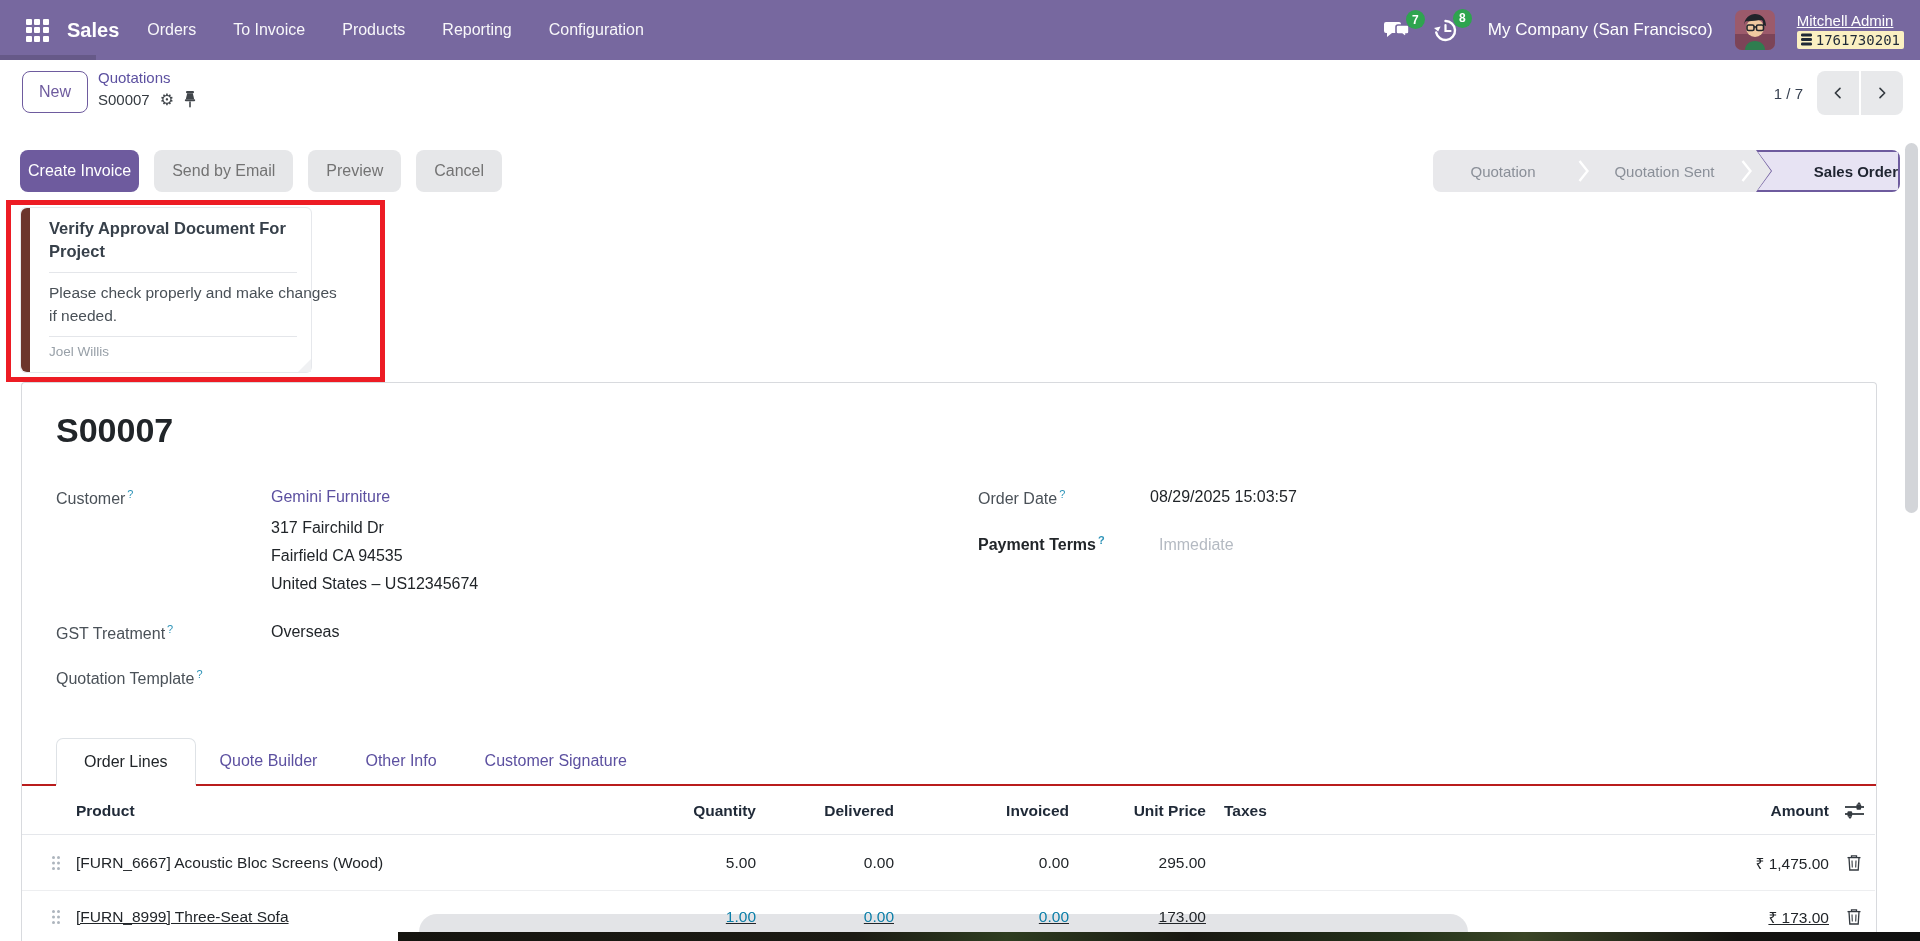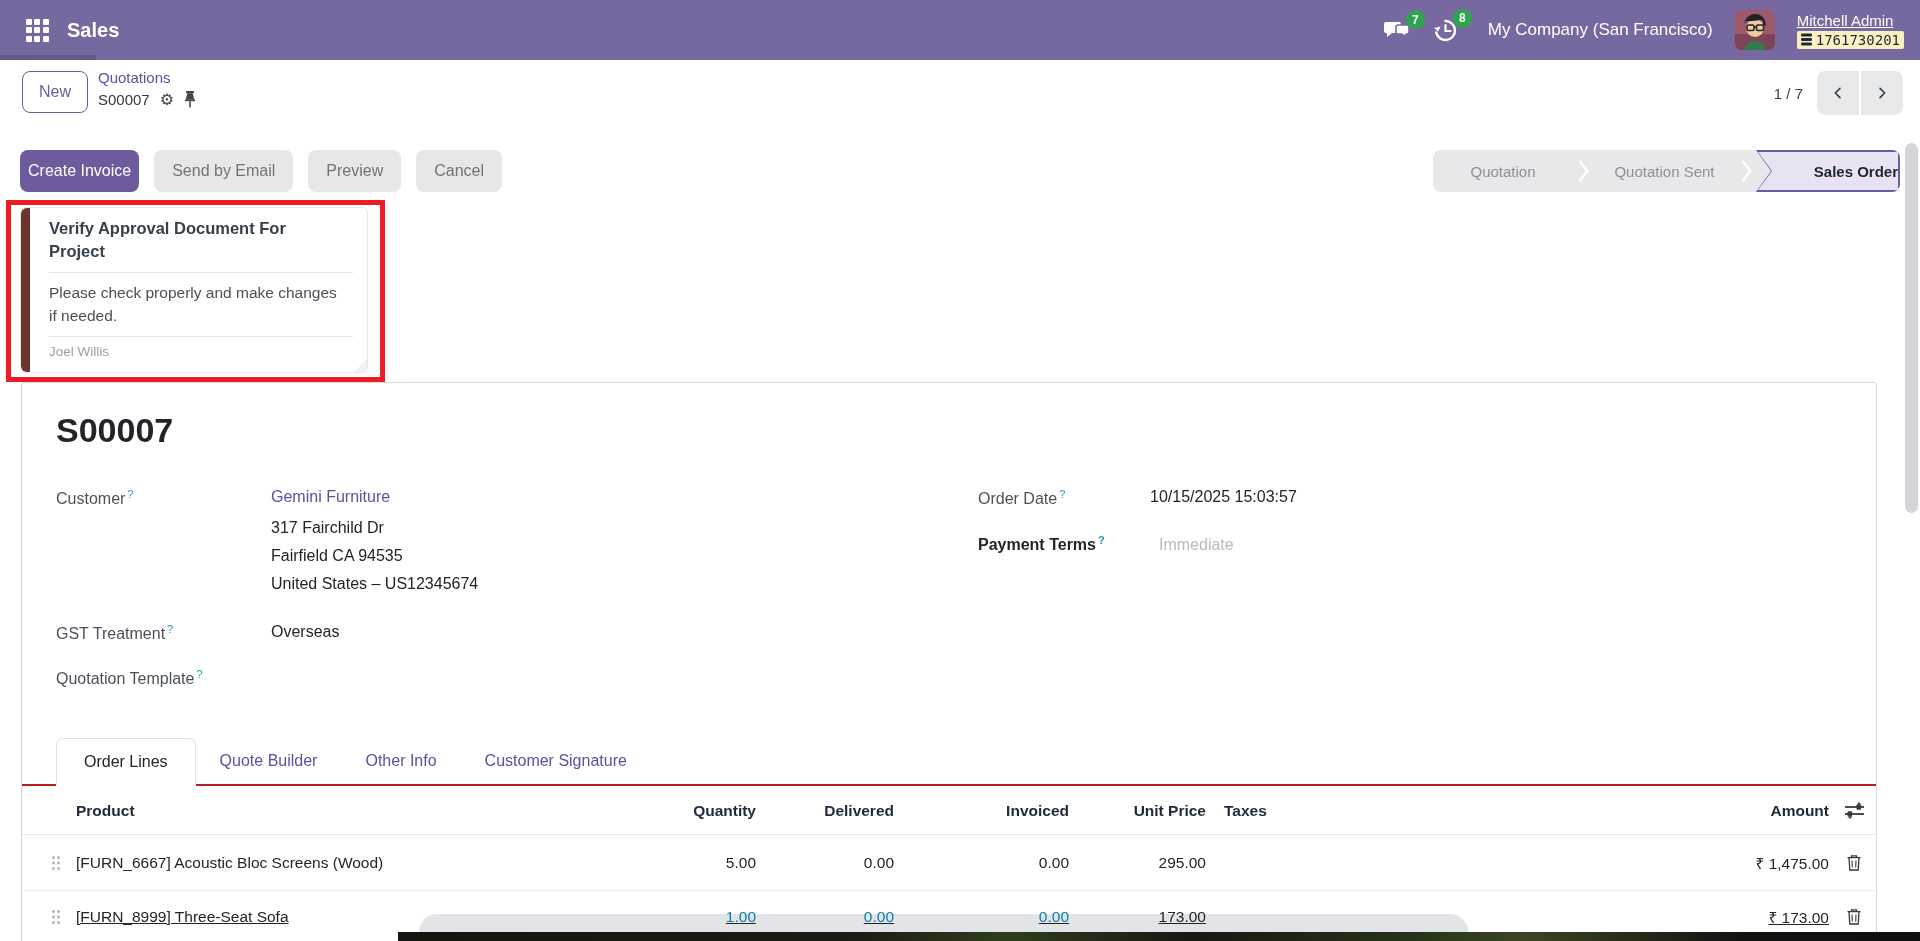--- a/index.html
+++ b/index.html
@@ -59,21 +59,21 @@
   .step-active { position:relative; flex:1; cursor:pointer;
     clip-path:polygon(0 0,100% 0,100% 100%,0 100%,15px 50%); background:#6E5B9E; }
   .step-active .inner { position:absolute; inset:2px; background:#E7E3F3;
     clip-path:polygon(0 0,100% 0,100% 100%,0 100%,14px 50%);
     display:flex; align-items:center; justify-content:flex-end; }
   .step-active .inner span { font-size:15px; font-weight:700; color:#1f2430; padding-left:10px; }
 
   
   .red-box { position:absolute; left:6px; top:200px; width:379px; height:182px;
     border:5px solid #ED1C24; z-index:30; pointer-events:none; }
-  .note-card { position:absolute; left:20px; top:207px; width:348px; height:166px; background:#fff;
+  .note-card { position:absolute; left:20px; top:207px; width:292px; height:166px; background:#fff;
     border:1px solid #e6e8ec; border-radius:6px; z-index:29; }
   .note-bar { position:absolute; left:0; top:0; bottom:0; width:9px; background:#6C352C; border-radius:6px 0 0 6px; }
   .note-body { padding:9px 14px 0 28px; }
   .note-title { font-size:16.5px; font-weight:700; color:#37404a; line-height:23px; width:290px; }
   .note-hr { border:none; border-top:1px solid #e4e6ea; margin:9px 0 0 0; }
   .note-text { font-size:15.5px; color:#495057; line-height:23px; margin-top:8px; width:290px; }
   .note-author { font-size:13.5px; color:#98a0a8; margin-top:7px; }
   .note-fold { position:absolute; right:0; bottom:0; width:0; height:0;
     border-left:13px solid transparent; border-bottom:13px solid #f0f1f3; }
 
@@ -136,20 +136,27 @@
           <span></span>
           <span></span>
           <span></span>
           <span></span>
           <span></span>
           <span></span>
           <span></span>
       </div>
     </div>
     <div class="app-name">Sales</div>
+    <div class="nav-menu">
+      <span class="menu-item">Orders</span>
+      <span class="menu-item">To Invoice</span>
+      <span class="menu-item">Products</span>
+      <span class="menu-item">Reporting</span>
+      <span class="menu-item">Configuration</span>
+    </div>
   </div>
   <div class="nav-notch"></div>
 
   <div class="nav-right">
     <div class="icon-wrap">
       <svg width="27" height="22" viewBox="0 0 27 22">
         <path d="M2 3 h13 a2 2 0 0 1 2 2 v7 a2 2 0 0 1 -2 2 h-7 l-5 4 v-4 h-1 a2 2 0 0 1 -2 -2 v-7 a2 2 0 0 1 2 -2 z" fill="#fff"></path>
         <path d="M14 6 h9 a2 2 0 0 1 2 2 v5 a2 2 0 0 1 -2 2 h-1 v3.2 l-4 -3.2 h-4 a2 2 0 0 1 -2 -2 v-5 a2 2 0 0 1 2 -2 z" fill="#fff" stroke="#77689F" stroke-width="1.6"></path>
       </svg>
       <span class="badge">7</span>
@@ -267,21 +274,21 @@
   <div class="fline fvalue" style="left:249px; top:136px;">317 Fairchild Dr</div>
   <div class="fline fvalue" style="left:249px; top:164px;">Fairfield CA 94535</div>
   <div class="fline fvalue" style="left:249px; top:192px;">United States – US12345674</div>
 
   <div class="fline flabel" style="left:34px; top:240px;"><span>GST Treatment</span><sup class="help">?</sup></div>
   <div class="fline fvalue" style="left:249px; top:240px;">Overseas</div>
 
   <div class="fline flabel" style="left:34px; top:285px;"><span>Quotation Template</span><sup class="help">?</sup></div>
 
   <div class="fline flabel" style="left:956px; top:105px;"><span>Order Date</span><sup class="help">?</sup></div>
-  <div class="fline fvalue" style="left:1128px; top:105px;">10/15/2025 15:03:57</div>
+  <div class="fline fvalue" style="left:1128px; top:105px;">08/29/2025 15:03:57</div>
 
   <div class="fline flabel bold" style="left:956px; top:151px;"><span>Payment Terms</span><sup class="help">?</sup></div>
   <div class="fline fvalue placeholder" style="left:1137px; top:153px;">Immediate</div>
 
   <div class="tabs">
     <div class="tab active">Order Lines</div>
     <div class="tab">Quote Builder</div>
     <div class="tab">Other Info</div>
     <div class="tab">Customer Signature</div>
   </div>

